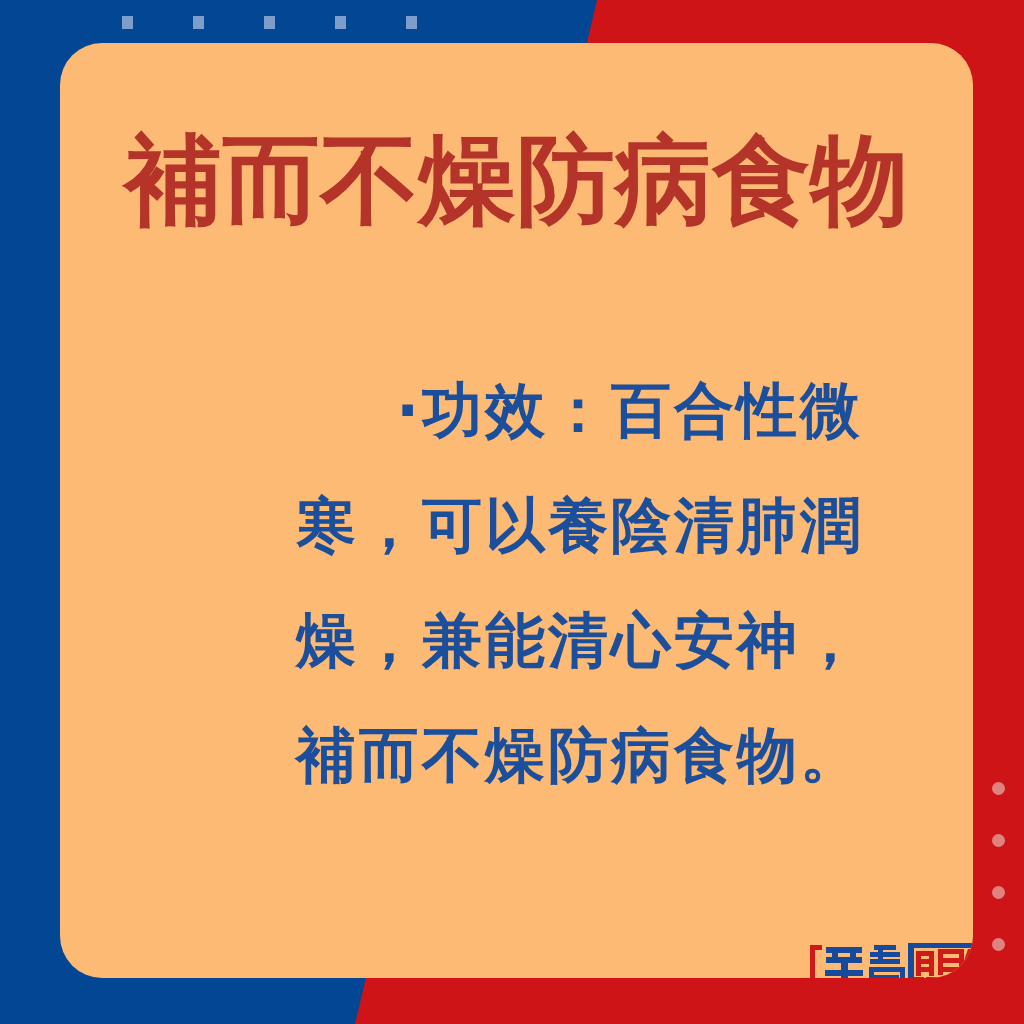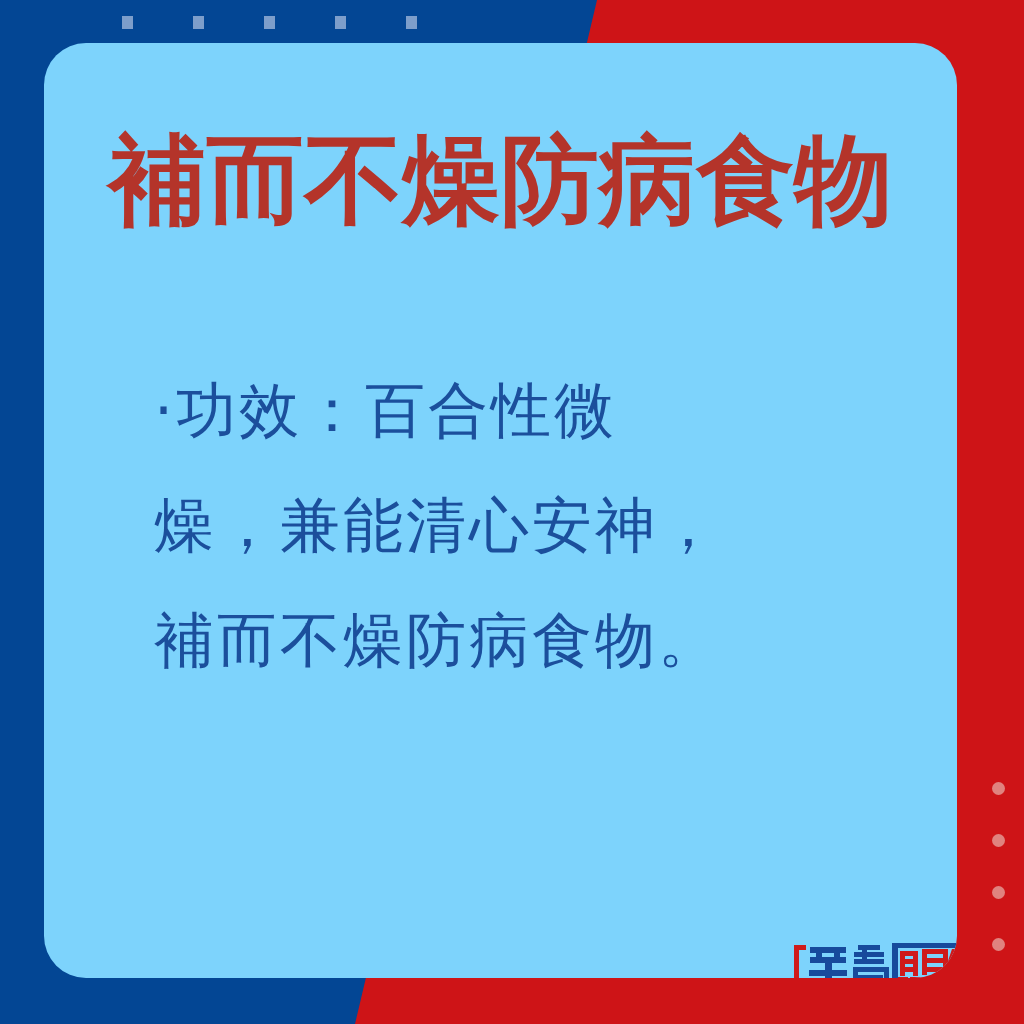--- a/index.html
+++ b/index.html
@@ -55,25 +55,25 @@
   }
   .rd-dot {
     width: 13px;
     height: 13px;
     border-radius: 50%;
     background: #e0837f;
   }
   
   .card {
     position: absolute;
-    left: 44px;
+    left: 60px;
     top: 43px;
     width: 913px;
     height: 935px;
-    background: #7dd3fc;
+    background: #fdba74;
     border-radius: 42px;
     z-index: 3;
     overflow: hidden;
   }
   .title {
     position: absolute;
     left: 0;
     right: 0;
     top: 85px;
     text-align: center;
@@ -83,24 +83,24 @@
     font-size: 98px;
     line-height: 1.08;
     letter-spacing: 0px;
     white-space: nowrap;
   }
   .body-text {
     position: absolute;
     left: 110px;
     right: 110px;
     top: 310px;
-    text-align: left;
+    text-align: right;
     color: #1b4f9c;
     font-family: "DejaVu Sans", "Liberation Sans", sans-serif;
-    font-weight: normal;
+    font-weight: bold;
     font-size: 60px;
     line-height: 115px;
     letter-spacing: 3px;
   }
   .body-line {
     display: block;
     white-space: nowrap;
   }
   
   .logo {
@@ -134,20 +134,21 @@
     <span class="rd-dot"></span>
     <span class="rd-dot"></span>
   </div>
 
   <div class="card">
 
     <div class="title">補而不燥防病食物</div>
 
     <div class="body-text">
       <span class="body-line">·功效：百合性微</span>
+      <span class="body-line">寒，可以養陰清肺潤</span>
       <span class="body-line">燥，兼能清心安神，</span>
       <span class="body-line">補而不燥防病食物。</span>
     </div>
 
     <div class="logo">
       <svg viewBox="0 0 190 52" width="190" height="52" xmlns="http://www.w3.org/2000/svg">
 
         <path d="M2 4 L14 4 L14 9 L7 9 L7 43 L14 43 L14 48 L2 48 Z" fill="#cf1a1a"></path>
 
         <g fill="#174a9c">

